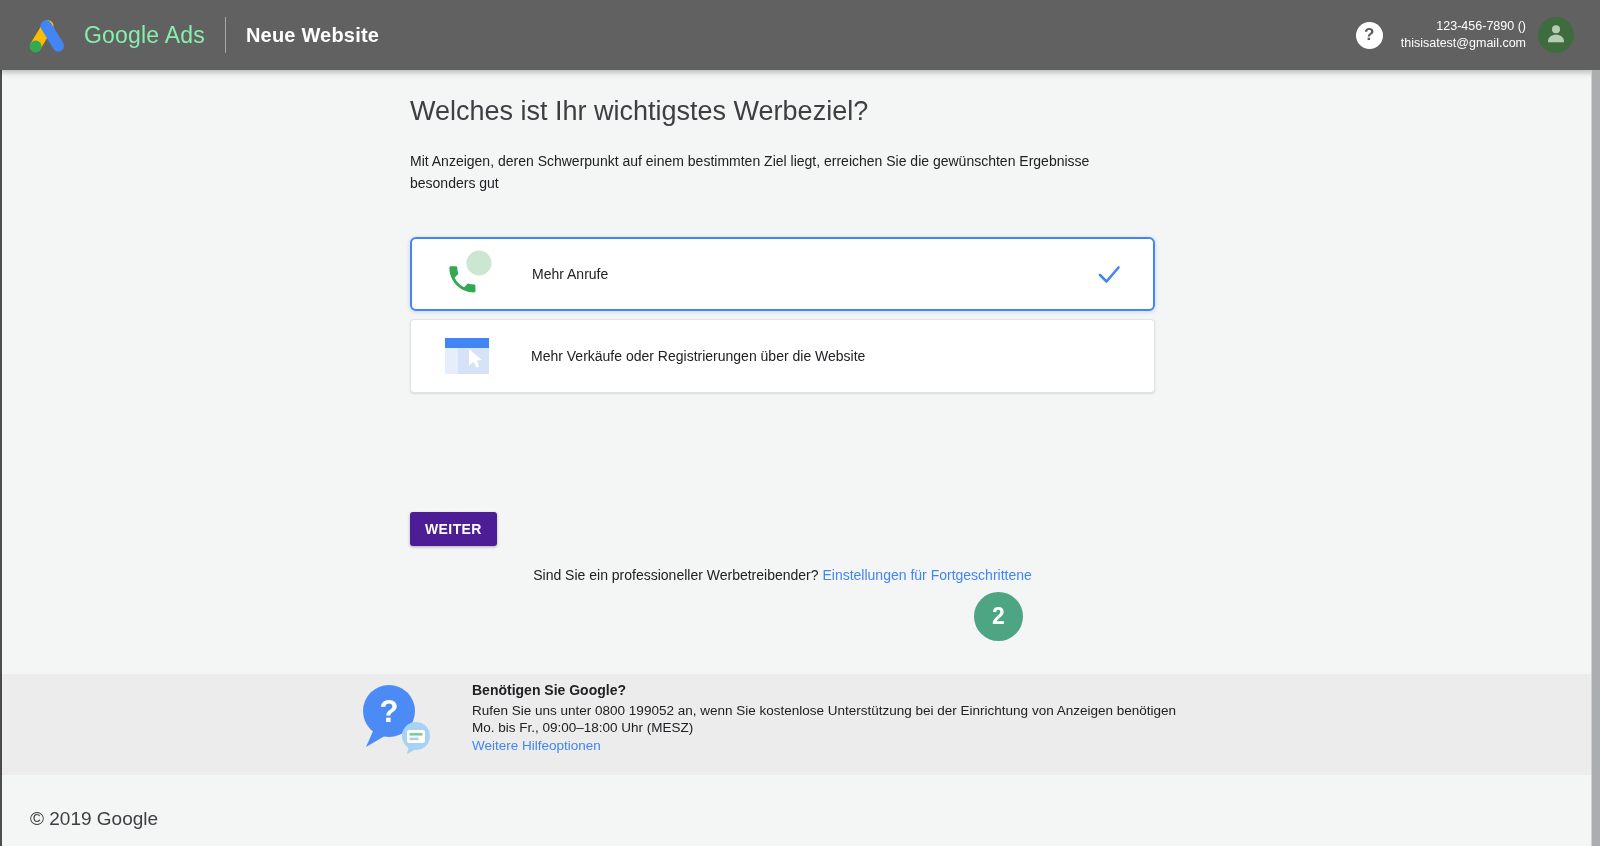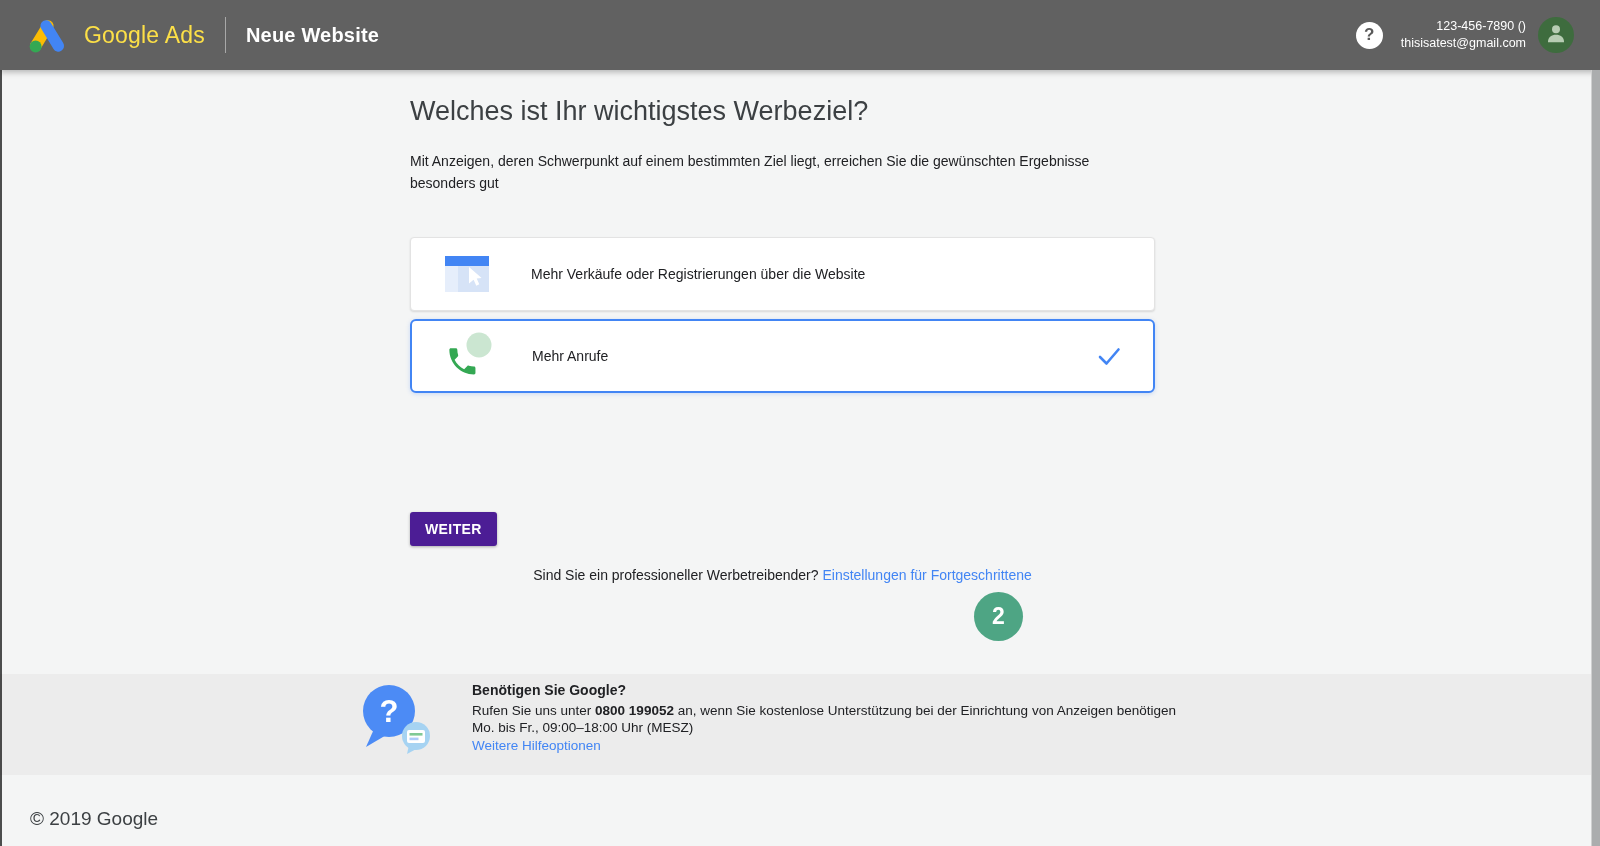--- a/index.html
+++ b/index.html
@@ -15,21 +15,21 @@
   .topbar {
     position:absolute; top:0; left:0; width:1600px; height:70px;
     background:#616161;
     display:flex; align-items:center;
     padding:0 26px;
     box-shadow:0 2px 6px rgba(0,0,0,.28);
     z-index:20;
   }
   .brand { display:flex; align-items:center; }
   .brand-logo { margin-right:16px; display:flex; align-items:center; }
-  .brand-name { color:#fde047; font-size:23px; letter-spacing:.2px; }
+  .brand-name { color:#86efac; font-size:23px; letter-spacing:.2px; }
   .topbar-divider { width:1px; height:36px; background:rgba(255,255,255,.45); margin:0 20px; }
   .page-title { color:#fff; font-size:20px; font-weight:700; letter-spacing:.2px; }
   .topbar-right { margin-left:auto; display:flex; align-items:center; }
   .help-circle {
     width:27px; height:27px; border-radius:50%; background:#fff;
     color:#5a5a5a; font-weight:700; font-size:17px;
     display:flex; align-items:center; justify-content:center;
     cursor:pointer; margin-right:18px;
   }
   .account-info { text-align:right; color:#fff; font-size:12.5px; line-height:17px; margin-right:12px; }
@@ -92,21 +92,21 @@
   }
 
   
   .help-band {
     position:absolute; left:0; top:674px; width:1600px; height:101px;
     background:#ececec;
   }
   .help-band-icon { position:absolute; left:358px; top:9px; }
   .help-band-text { position:absolute; left:472px; top:8px; font-size:13.5px; line-height:17.5px; color:#202124; }
   .help-band-title { font-size:14px; font-weight:700; margin-bottom:2px; }
-  .help-band-bold { font-weight:700; }
+  .help-band-bold { font-weight:400; }
   .help-band-link { color:#4285f4; text-decoration:none; cursor:pointer; }
 
   .copyright {
     position:absolute; left:30px; top:808px;
     font-size:19px; color:#3c4043;
   }
 </style>
 </head>
 <body>
 
@@ -142,45 +142,45 @@
 </div>
 
 <div class="left-edge"></div>
 <div class="scrollbar"></div>
 
 <h1 class="main-heading">Welches ist Ihr wichtigstes Werbeziel?</h1>
 <p class="main-subheading">Mit Anzeigen, deren Schwerpunkt auf einem bestimmten Ziel liegt, erreichen Sie die gewünschten Ergebnisse besonders gut</p>
 
 <div class="goal-list">
 
+  <div class="goal-card selected">
+    <span class="goal-icon">
+      <svg width="52" height="48" viewBox="0 0 52 48">
+        <circle cx="37" cy="13" r="12.5" fill="#CBE6D1"></circle>
+        <path transform="translate(3,12) scale(1.45)" fill="#34A853" d="M6.62 10.79c1.44 2.83 3.76 5.14 6.59 6.59l2.2-2.2c.27-.27.67-.36 1.02-.24 1.12.37 2.33.57 3.57.57.55 0 1 .45 1 1V20c0 .55-.45 1-1 1-9.39 0-17-7.61-17-17 0-.55.45-1 1-1h3.5c.55 0 1 .45 1 1 0 1.25.2 2.45.57 3.57.11.35.03.74-.25 1.02l-2.2 2.2z"></path>
+      </svg>
+    </span>
+    <span class="goal-label">Mehr Anrufe</span>
+    <span class="goal-check">
+      <svg width="24" height="19" viewBox="0 0 24 19">
+        <path d="M3 10 L9.5 16.5 L21.5 2.5" fill="none" stroke="#4285F4" stroke-width="2.6" stroke-linecap="round" stroke-linejoin="round"></path>
+      </svg>
+    </span>
+  </div>
+
   <div class="goal-card">
     <span class="goal-icon">
       <svg width="48" height="44" viewBox="0 0 48 44">
         <rect x="2" y="4" width="44" height="36" fill="#D6E3F7"></rect>
         <rect x="2" y="14" width="13" height="26" fill="#E6EEFB"></rect>
         <rect x="2" y="4" width="44" height="10" fill="#4285F4"></rect>
         <path d="M26 15 l0 16.5 4.6-3.7 2.7 5.9 3-1.4 -2.6-5.8 4.9-.4 z" fill="#FFFFFF"></path>
       </svg>
     </span>
     <span class="goal-label">Mehr Verkäufe oder Registrierungen über die Website</span>
-  </div>
-
-  <div class="goal-card selected">
-    <span class="goal-icon">
-      <svg width="52" height="48" viewBox="0 0 52 48">
-        <circle cx="37" cy="13" r="12.5" fill="#CBE6D1"></circle>
-        <path transform="translate(3,12) scale(1.45)" fill="#34A853" d="M6.62 10.79c1.44 2.83 3.76 5.14 6.59 6.59l2.2-2.2c.27-.27.67-.36 1.02-.24 1.12.37 2.33.57 3.57.57.55 0 1 .45 1 1V20c0 .55-.45 1-1 1-9.39 0-17-7.61-17-17 0-.55.45-1 1-1h3.5c.55 0 1 .45 1 1 0 1.25.2 2.45.57 3.57.11.35.03.74-.25 1.02l-2.2 2.2z"></path>
-      </svg>
-    </span>
-    <span class="goal-label">Mehr Anrufe</span>
-    <span class="goal-check">
-      <svg width="24" height="19" viewBox="0 0 24 19">
-        <path d="M3 10 L9.5 16.5 L21.5 2.5" fill="none" stroke="#4285F4" stroke-width="2.6" stroke-linecap="round" stroke-linejoin="round"></path>
-      </svg>
-    </span>
   </div>
 
 </div>
 
 <button class="continue-btn">WEITER</button>
 
 <div class="advanced-line">
   <span>Sind Sie ein professioneller Werbetreibender? </span><a class="advanced-link">Einstellungen für Fortgeschrittene</a>
 </div>
 

